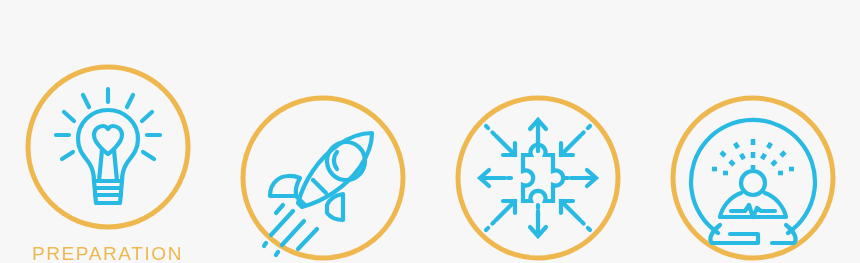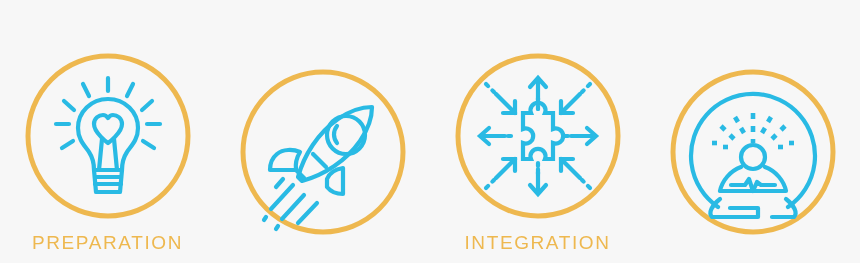--- a/index.html
+++ b/index.html
@@ -31,21 +31,21 @@
     align-items: flex-start;
     justify-content: space-between;
   }
   .step {
     position: relative;
     width: 215px;
     height: 263px;
     display: flex;
     flex-direction: column;
     align-items: center;
-    justify-content: center;
+    justify-content: flex-end;
   }
   .badge {
     position: relative;
     width: 170px;
     height: 170px;
     margin-top: 40px;
     display: flex;
     align-items: center;
     justify-content: center;
   }
@@ -182,21 +182,20 @@
             <line x1="43" y1="127" x2="62" y2="108" stroke-linecap="round"></line>
             <polyline points="50,108 62,108 62,120" stroke-linecap="round"></polyline>
             <line x1="33" y1="137" x2="41" y2="129" stroke-dasharray="3 6" stroke-linecap="round"></line>
 
             <line x1="127" y1="127" x2="108" y2="108" stroke-linecap="round"></line>
             <polyline points="120,108 108,108 108,120" stroke-linecap="round"></polyline>
             <line x1="137" y1="137" x2="129" y2="129" stroke-dasharray="3 6" stroke-linecap="round"></line>
           </g>
         </svg>
       </div>
-      <div class="step-label">INTEGRATION</div>
     </div>
 
     <div class="step">
       <div class="badge">
         <svg viewBox="0 0 170 170" xmlns="http://www.w3.org/2000/svg">
           <circle cx="85" cy="85" r="80" fill="none" stroke="#eeb84f" stroke-width="5"></circle>
           <g fill="none" stroke="#29bae4" stroke-width="4.2" stroke-linecap="round" stroke-linejoin="round">
 
             <path d="M50 140 A62 62 0 1 1 120 140"></path>
 

